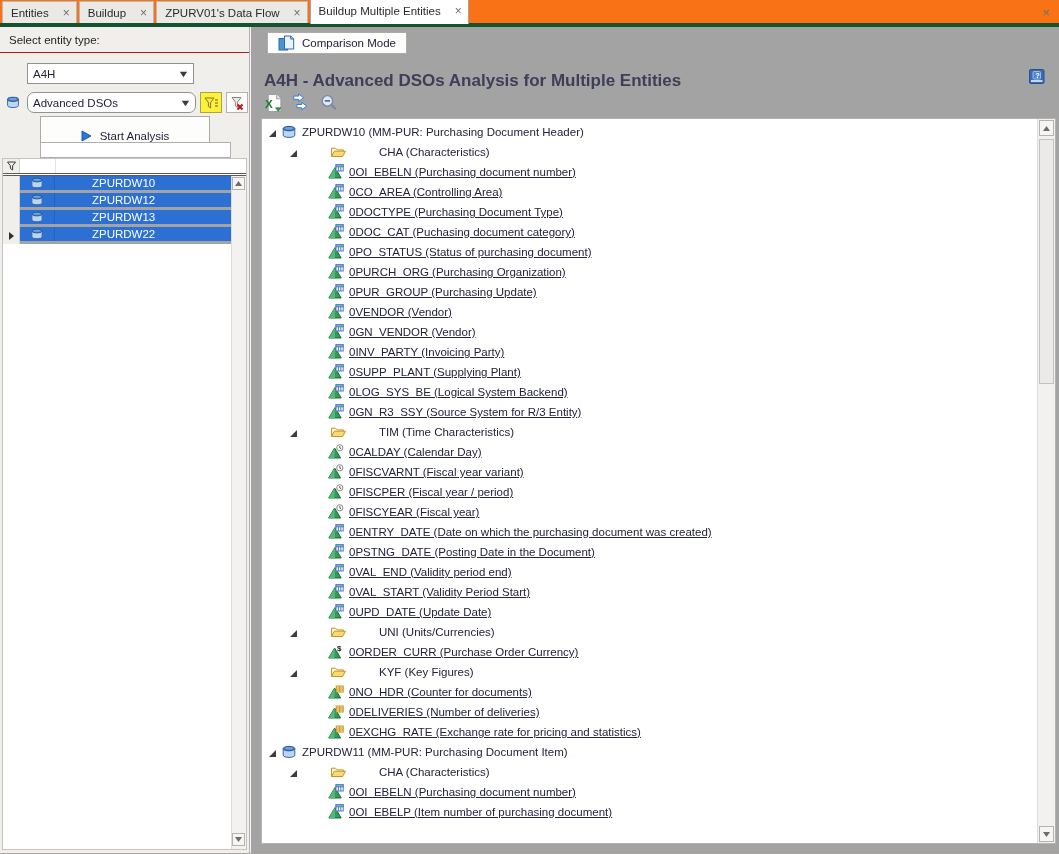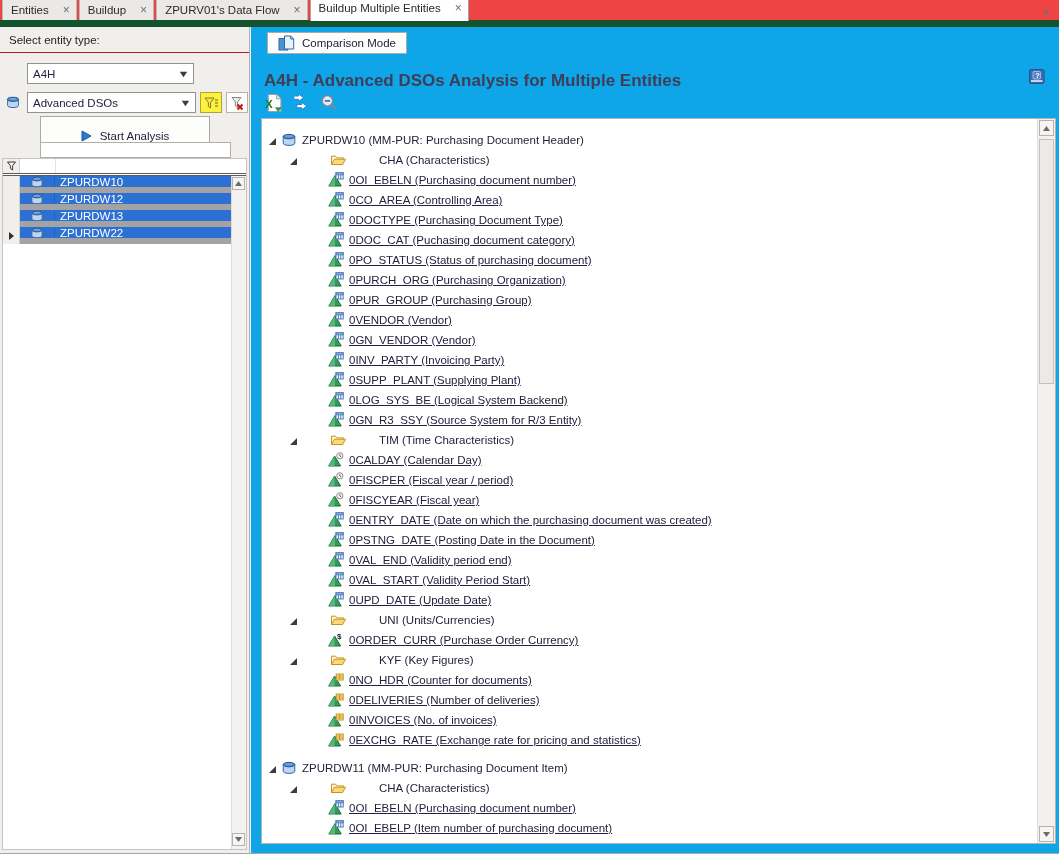--- a/index.html
+++ b/index.html
@@ -1,86 +1,86 @@
 <!DOCTYPE html>
 <html><head>
 <meta charset="utf-8">
 <style>
   html,body{margin:0;padding:0;background:#d8d6d3;}
   #app{position:relative;width:1059px;height:854px;background:#f6f5f3;
        font-family:"Liberation Sans",sans-serif;font-size:11.5px;color:#23233d;
        overflow:hidden;border-bottom:1px solid #a9a6a3;box-sizing:border-box;}
 
   
-  .tabstrip{position:absolute;left:0;top:0;width:100%;height:27px;background:#ef4444;
-            border-bottom:7px solid #14532d;display:flex;align-items:flex-end;box-sizing:border-box;}
+  .tabstrip{position:absolute;left:0;top:0;width:100%;height:27px;background:#f97316;
+            border-bottom:4px solid #14532d;display:flex;align-items:flex-end;box-sizing:border-box;}
   .tab{display:flex;align-items:center;height:21px;margin:0 0 0 2px;padding:0 6px 0 8px;
        background:#ebe9e6;border:1px solid #bab7b4;border-bottom:none;color:#2a2a2a;cursor:default;}
   .tab.active{height:26px;background:#ffffff;border-color:#a5a2a0;margin-bottom:-1px;z-index:3;position:relative;}
   .tab .lbl{white-space:nowrap;}
   .tab .x{margin-left:14px;color:#6f6f6f;font-size:12px;line-height:1;}
   .strip-x{position:absolute;right:9px;top:5px;color:#6f6f6f;font-size:13px;z-index:2;}
 
   
   .left{position:absolute;left:0;top:27px;width:250px;height:827px;background:#f1efec;
         border-right:1px solid #b3b0ad;box-sizing:border-box;}
   .lp-title{padding:7px 9px 6px;border-bottom:1px solid #b91c1c;color:#1e1e1e;}
   .combo{position:absolute;background:#fff;border:1px solid #929292;height:21px;box-sizing:border-box;
          display:flex;align-items:center;justify-content:space-between;padding:0 5px;}
   .combo .car{color:#3c3c3c;font-size:9px;transform:scaleX(1.4);}
   #combo-system{left:27px;top:36px;width:167px;text-align:center;}
-  #combo-type{left:27px;top:65px;width:169px;}
+  #combo-type{left:27px;top:65px;width:169px;border-radius:7px;}
   .db-mini{position:absolute;left:4px;top:68px;width:18px;height:15px;}
   .sq-btn{position:absolute;top:65px;width:22px;height:21px;box-sizing:border-box;display:grid;place-items:center;}
   #btn-setfilter{left:200px;background:#fbf23f;border:1px solid #b0a437;}
   #btn-clearfilter{left:226px;background:#fdfdfc;border:1px solid #b5b2af;}
   .start-btn{position:absolute;left:40px;top:89px;width:170px;height:40px;box-sizing:border-box;
              background:#fdfdfc;border:1px solid #abaaa7;display:flex;align-items:center;
              justify-content:center;gap:8px;}
   .search-inp{position:absolute;left:40px;top:115px;width:191px;height:16px;box-sizing:border-box;
               border:1px solid #b1aeab;background:#fff;font:inherit;padding:0 3px;}
 
   
   .grid{position:absolute;left:2px;top:131px;right:2px;bottom:4px;background:#fff;
         border:1px solid #c6c3c0;box-sizing:border-box;overflow:hidden;}
   .f-row{display:flex;height:14px;border-bottom:3px double #5c5a58;}
   .f-ind{width:16px;background:#f1efec;border-right:1px solid #d2cfcc;display:grid;place-items:center;}
   .f-c1{width:35px;border-right:1px solid #e6e4e1;}
   .f-c2{flex:1;}
   .rows{position:relative;}
   .g-row{display:flex;height:17px;margin-right:14px;}
   .g-ind{width:16px;background:#f1efec;border-right:1px solid #d2cfcc;display:grid;place-items:center;}
-  .g-sel{flex:1;display:flex;align-items:center;background:#2c70d4;border-bottom:6px solid #a3a3a3;}
+  .g-sel{flex:1;display:flex;align-items:center;background:#2c70d4;border-bottom:3px solid #a3a3a3;gap:32px;}
   .g-ic{width:34px;display:flex;justify-content:center;align-items:center;border-right:1px solid #2463bd;align-self:stretch;}
   .g-tx{color:#fff;padding-left:5px;white-space:nowrap;}
   .rowptr{width:0;height:0;border-left:5px solid #2f2f2f;border-top:4px solid transparent;border-bottom:4px solid transparent;}
   .lscroll{position:absolute;top:17px;right:0;width:14px;bottom:0;background:#f3f2f0;border-left:1px solid #dedcd9;}
   .sbtn{position:absolute;left:0px;width:13px;height:13px;background:#f6f5f3;border:1px solid #b5b2af;
         box-sizing:border-box;display:grid;place-items:center;}
   .sbtn svg{display:block;}
   .lscroll .up{top:1px;}
   .lscroll .dn{bottom:3px;}
 
   
-  .right{position:absolute;left:251px;top:27px;right:0;bottom:0;background:#0ea5e9;}
+  .right{position:absolute;left:251px;top:27px;right:0;bottom:0;background:#a3a3a3;}
   .cmp-btn{position:absolute;left:16px;top:5px;height:22px;box-sizing:border-box;border:1px solid #adaaa7;
            background:#fdfdfc;display:flex;align-items:center;gap:7px;padding:0 10px;}
   .main-title{position:absolute;left:13px;top:44px;font-weight:700;font-size:17px;color:#3e3e57;}
   .help{position:absolute;right:13px;top:41px;width:18px;height:18px;}
   .rtools{position:absolute;left:12px;top:66px;display:flex;gap:8px;align-items:center;}
   .rtools .ticn{width:20px;height:20px;display:grid;place-items:center;}
 
   
   .tree{position:absolute;left:10px;top:91px;right:3px;bottom:9px;background:#fff;
         border:1px solid #b5b2af;box-sizing:border-box;overflow:hidden;}
   .tree-content{position:absolute;left:0;top:0;right:17px;bottom:0;padding-top:3px;overflow:hidden;}
   .t-row{height:20px;display:flex;align-items:center;white-space:nowrap;}
   .t-row .arr{width:9px;height:9px;margin-right:4px;flex:none;}
   .t-row .icn{width:16px;height:16px;margin-right:5px;flex:none;}
-  .lv0{padding-left:6px;margin-top:8px;}
+  .lv0{padding-left:6px;}
   .lv1{padding-left:27px;gap:28px;}
   .lv2{padding-left:66px;text-decoration:underline;}
   .tscroll{position:absolute;top:0;right:0;width:17px;bottom:0;background:#f2f1ef;border-left:1px solid #e0dedc;}
   .tscroll .sbtn{width:15px;height:16px;left:1px;}
   .tscroll .up{top:1px;}
   .tscroll .dn{bottom:1px;}
   .thumb{position:absolute;left:1px;right:1px;top:20px;height:245px;background:#eceae8;border:1px solid #c4c1be;box-sizing:border-box;}
 
   .icn svg,.db-mini svg,.help svg{display:block;width:100%;height:100%;}
 </style>
@@ -404,21 +404,21 @@
             <span class="icn">
               <svg viewBox="0 0 16 16">
                 <polygon points="7,3.5 13.2,14 0.8,14" fill="#2f9e55" stroke="#1d6b38"></polygon>
                 <polygon points="7,3.5 7,14 0.8,14" fill="#54b878"></polygon>
                 <rect x="8" y="0.8" width="7.2" height="6.2" fill="#fff" stroke="#4a7cba"></rect>
                 <rect x="8" y="0.8" width="7.2" height="2" fill="#9dbede" stroke="#4a7cba"></rect>
                 <line x1="10.4" y1="2.8" x2="10.4" y2="7" stroke="#4a7cba"></line>
                 <line x1="12.8" y1="2.8" x2="12.8" y2="7" stroke="#4a7cba"></line>
               </svg>
             </span>
-            <span>0PUR_GROUP (Purchasing Group)</span>
+            <span>0PUR_GROUP (Purchasing Update)</span>
           </div>
           <div class="t-row lv2">
             <span class="icn">
               <svg viewBox="0 0 16 16">
                 <polygon points="7,3.5 13.2,14 0.8,14" fill="#2f9e55" stroke="#1d6b38"></polygon>
                 <polygon points="7,3.5 7,14 0.8,14" fill="#54b878"></polygon>
                 <rect x="8" y="0.8" width="7.2" height="6.2" fill="#fff" stroke="#4a7cba"></rect>
                 <rect x="8" y="0.8" width="7.2" height="2" fill="#9dbede" stroke="#4a7cba"></rect>
                 <line x1="10.4" y1="2.8" x2="10.4" y2="7" stroke="#4a7cba"></line>
                 <line x1="12.8" y1="2.8" x2="12.8" y2="7" stroke="#4a7cba"></line>
@@ -506,20 +506,31 @@
           <div class="t-row lv2">
             <span class="icn">
               <svg viewBox="0 0 16 16">
                 <polygon points="6.6,4 12.6,14 0.6,14" fill="#2f9e55" stroke="#1d6b38"></polygon>
                 <polygon points="6.6,4 6.6,14 0.6,14" fill="#54b878"></polygon>
                 <circle cx="11.8" cy="3.8" r="3.1" fill="#f6f6f4" stroke="#8b8b89"></circle>
                 <path d="M11.8 2.2v1.7l1.3.8" fill="none" stroke="#444" stroke-width="0.9"></path>
               </svg>
             </span>
             <span>0CALDAY (Calendar Day)</span>
+          </div>
+          <div class="t-row lv2">
+            <span class="icn">
+              <svg viewBox="0 0 16 16">
+                <polygon points="6.6,4 12.6,14 0.6,14" fill="#2f9e55" stroke="#1d6b38"></polygon>
+                <polygon points="6.6,4 6.6,14 0.6,14" fill="#54b878"></polygon>
+                <circle cx="11.8" cy="3.8" r="3.1" fill="#f6f6f4" stroke="#8b8b89"></circle>
+                <path d="M11.8 2.2v1.7l1.3.8" fill="none" stroke="#444" stroke-width="0.9"></path>
+              </svg>
+            </span>
+            <span>0FISCVARNT (Fiscal year variant)</span>
           </div>
           <div class="t-row lv2">
             <span class="icn">
               <svg viewBox="0 0 16 16">
                 <polygon points="6.6,4 12.6,14 0.6,14" fill="#2f9e55" stroke="#1d6b38"></polygon>
                 <polygon points="6.6,4 6.6,14 0.6,14" fill="#54b878"></polygon>
                 <circle cx="11.8" cy="3.8" r="3.1" fill="#f6f6f4" stroke="#8b8b89"></circle>
                 <path d="M11.8 2.2v1.7l1.3.8" fill="none" stroke="#444" stroke-width="0.9"></path>
               </svg>
             </span>
@@ -653,33 +664,20 @@
               <svg viewBox="0 0 16 16">
                 <polygon points="6.6,4 12.6,14 0.6,14" fill="#2f9e55" stroke="#1d6b38"></polygon>
                 <polygon points="6.6,4 6.6,14 0.6,14" fill="#54b878"></polygon>
                 <rect x="8.2" y="2" width="7" height="6" fill="#fef3c4" stroke="#c9941c"></rect>
                 <line x1="8.2" y1="4" x2="15.2" y2="4" stroke="#c9941c"></line>
                 <line x1="8.2" y1="6" x2="15.2" y2="6" stroke="#c9941c"></line>
                 <line x1="11.7" y1="2" x2="11.7" y2="8" stroke="#c9941c"></line>
               </svg>
             </span>
             <span>0DELIVERIES (Number of deliveries)</span>
-          </div>
-          <div class="t-row lv2">
-            <span class="icn">
-              <svg viewBox="0 0 16 16">
-                <polygon points="6.6,4 12.6,14 0.6,14" fill="#2f9e55" stroke="#1d6b38"></polygon>
-                <polygon points="6.6,4 6.6,14 0.6,14" fill="#54b878"></polygon>
-                <rect x="8.2" y="2" width="7" height="6" fill="#fef3c4" stroke="#c9941c"></rect>
-                <line x1="8.2" y1="4" x2="15.2" y2="4" stroke="#c9941c"></line>
-                <line x1="8.2" y1="6" x2="15.2" y2="6" stroke="#c9941c"></line>
-                <line x1="11.7" y1="2" x2="11.7" y2="8" stroke="#c9941c"></line>
-              </svg>
-            </span>
-            <span>0INVOICES (No. of invoices)</span>
           </div>
           <div class="t-row lv2">
             <span class="icn">
               <svg viewBox="0 0 16 16">
                 <polygon points="6.6,4 12.6,14 0.6,14" fill="#2f9e55" stroke="#1d6b38"></polygon>
                 <polygon points="6.6,4 6.6,14 0.6,14" fill="#54b878"></polygon>
                 <rect x="8.2" y="2" width="7" height="6" fill="#fef3c4" stroke="#c9941c"></rect>
                 <line x1="8.2" y1="4" x2="15.2" y2="4" stroke="#c9941c"></line>
                 <line x1="8.2" y1="6" x2="15.2" y2="6" stroke="#c9941c"></line>
                 <line x1="11.7" y1="2" x2="11.7" y2="8" stroke="#c9941c"></line>

